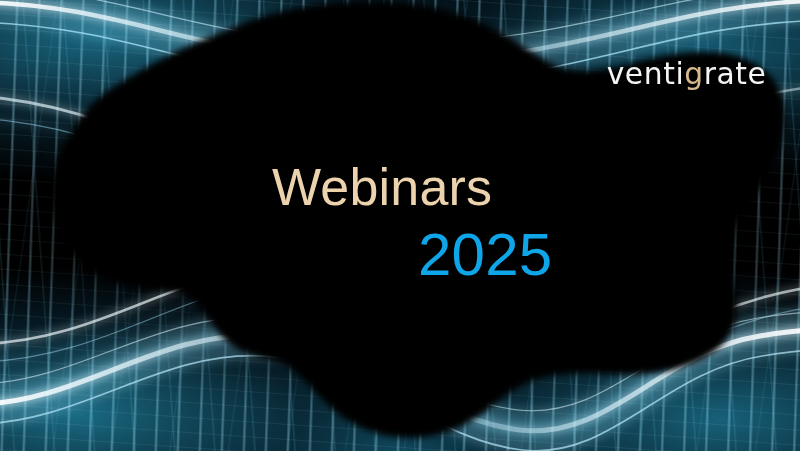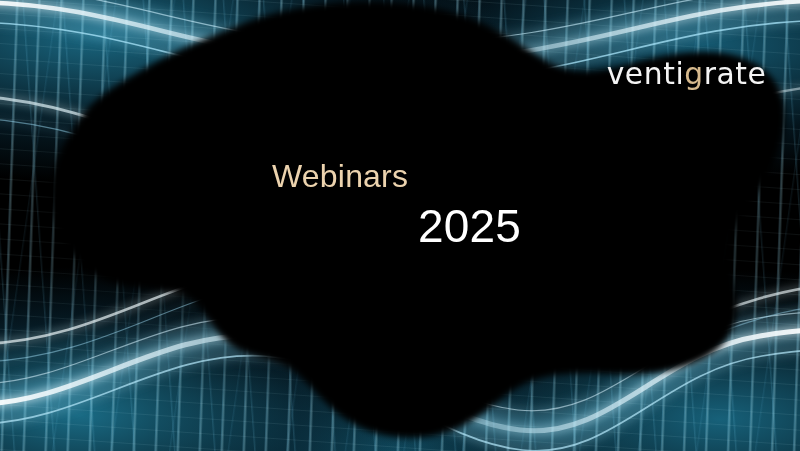--- a/index.html
+++ b/index.html
@@ -94,37 +94,37 @@
   
   .title-block{
     position:absolute;
     left:0; top:160px; width:560px;
     text-align:left;
     z-index:40;
   }
   .title-main{
     display:block;
     padding-left:272px;
-    font-size:32px;
+    font-size:52px;
     font-weight:400;
     line-height:1.06;
     letter-spacing:.2px;
     color:#ecd3ae;
     text-shadow:0 0 2px rgba(0,0,0,.9);
     white-space:nowrap;
   }
   .title-year{
     display:block;
     padding-left:418px;
     margin-top:8px;
-    font-size:46px;
+    font-size:60px;
     font-weight:400;
     line-height:1.06;
     letter-spacing:.2px;
-    color:#ffffff;
+    color:#0ea5e9;
     text-shadow:0 0 2px rgba(0,0,0,.9);
     white-space:nowrap;
   }
 
   
   .logo{
     position:absolute;
     right:34px; top:58px;
     z-index:45;
     font-size:31px;

